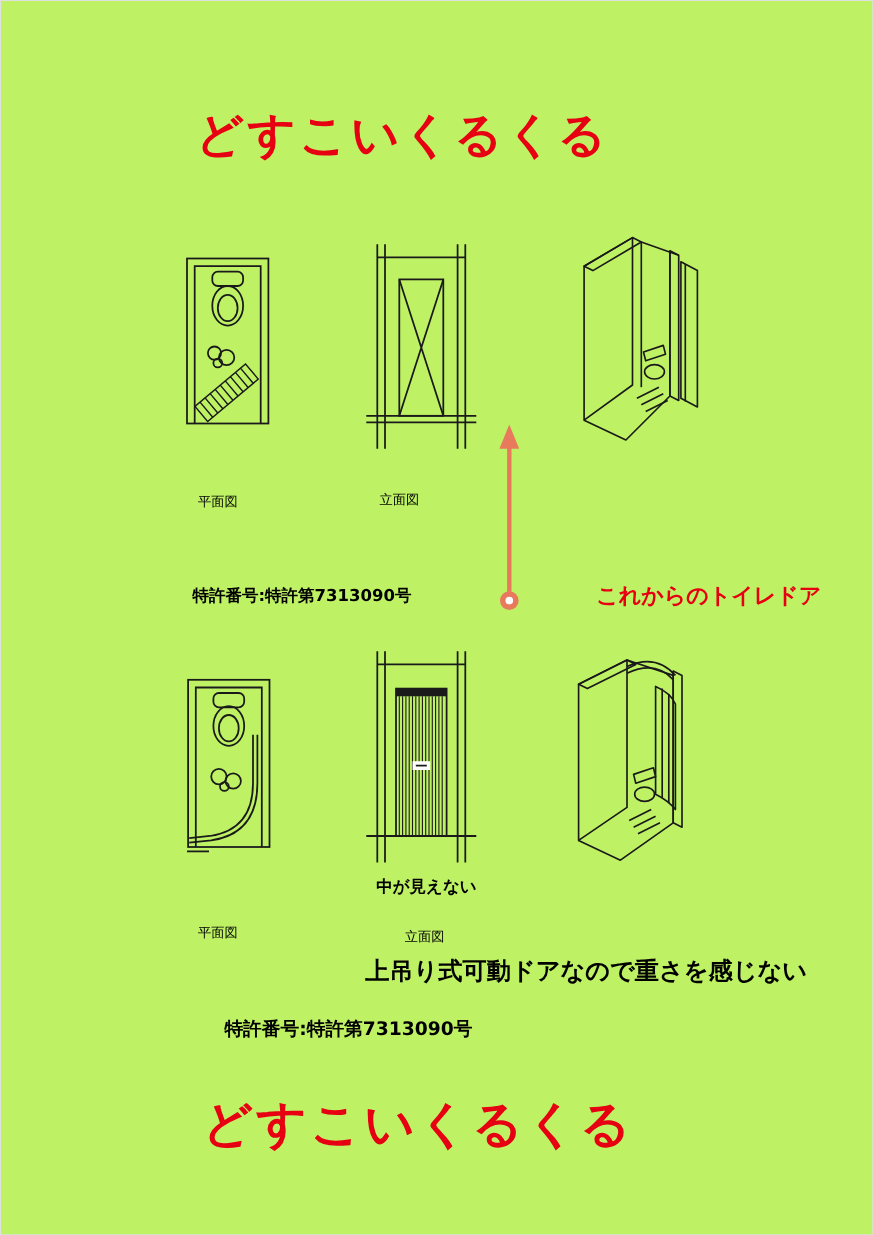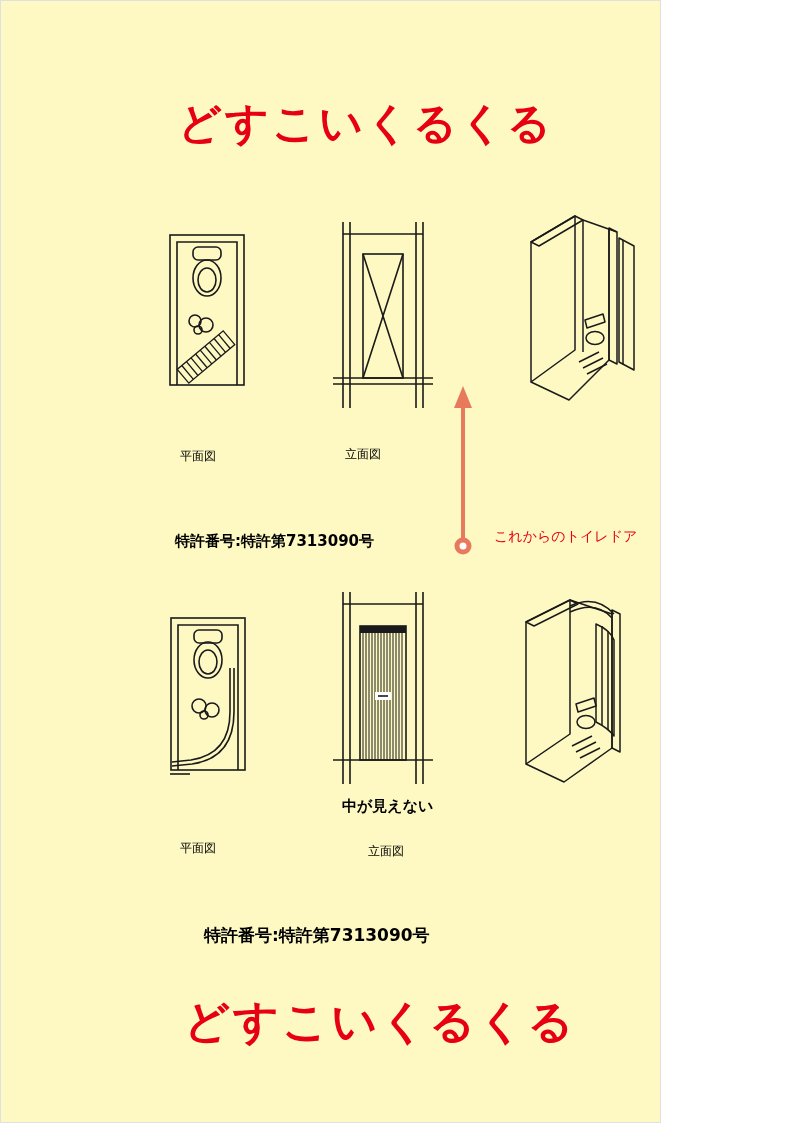--- a/index.html
+++ b/index.html
@@ -3,22 +3,22 @@
 <meta charset="utf-8">
 <style>
   :root{
     --title-red:#e60012;
     --connector:#e8795c;
     --ink:#1a1a1a;
   }
   html,body{margin:0;padding:0;background:#fff;}
   .page{
     position:relative;
-    width:661px;height:1123px;
-    background:#fef9c3;
+    width:794px;height:1123px;
+    background:#bef264;
     overflow:hidden;
     font-family:"DejaVu Sans",sans-serif;
     color:#000;
     box-shadow:0 0 0 1px #e0e0e0 inset;
   }
   .abs{position:absolute;}
   .title{
     color:var(--title-red);
     font-weight:bold;
     font-size:43px;
@@ -32,21 +32,21 @@
     font-size:45px;
     letter-spacing:3px;
     white-space:nowrap;
   }
   .small-label{font-size:12px;white-space:nowrap;}
   .caption{font-size:17px;white-space:nowrap;}
   .patent-top{font-size:15px;font-weight:600;white-space:nowrap;}
   .patent-bottom{font-size:17px;font-weight:bold;white-space:nowrap;}
   .lead-red{
     color:var(--title-red);
-    font-size:14px;font-weight:normal;white-space:nowrap;
+    font-size:20px;font-weight:bold;white-space:nowrap;margin-left:48px;
   }
   .privacy{font-size:15px;font-weight:bold;white-space:nowrap;}
   .feature{font-size:22px;font-weight:bold;white-space:nowrap;}
   svg{display:block;overflow:visible;}
 </style>
 </head>
 <body>
 
 <div class="page">
 
@@ -173,18 +173,19 @@
         <path d="M14 178 L52 196 L100 162"></path>
       </g>
     </svg>
   </div>
 
   <div class="abs privacy" style="left:342px;top:797px;text-align:right;">中が見えない</div>
 
   <div class="abs small-label" style="left:180px;top:840px;">平面図</div>
   <div class="abs small-label" style="left:368px;top:843px;">立面図</div>
 
+  <div class="abs feature" style="left:332px;top:868px;">上吊り式可動ドアなので重さを感じない</div>
 
   <div class="abs patent-bottom" style="left:204px;top:924px;">特許番号:特許第7313090号</div>
 
   <div class="abs footer-title" style="left:184px;top:992px;">どすこいくるくる</div>
 
 </div>
 
 </body></html>

